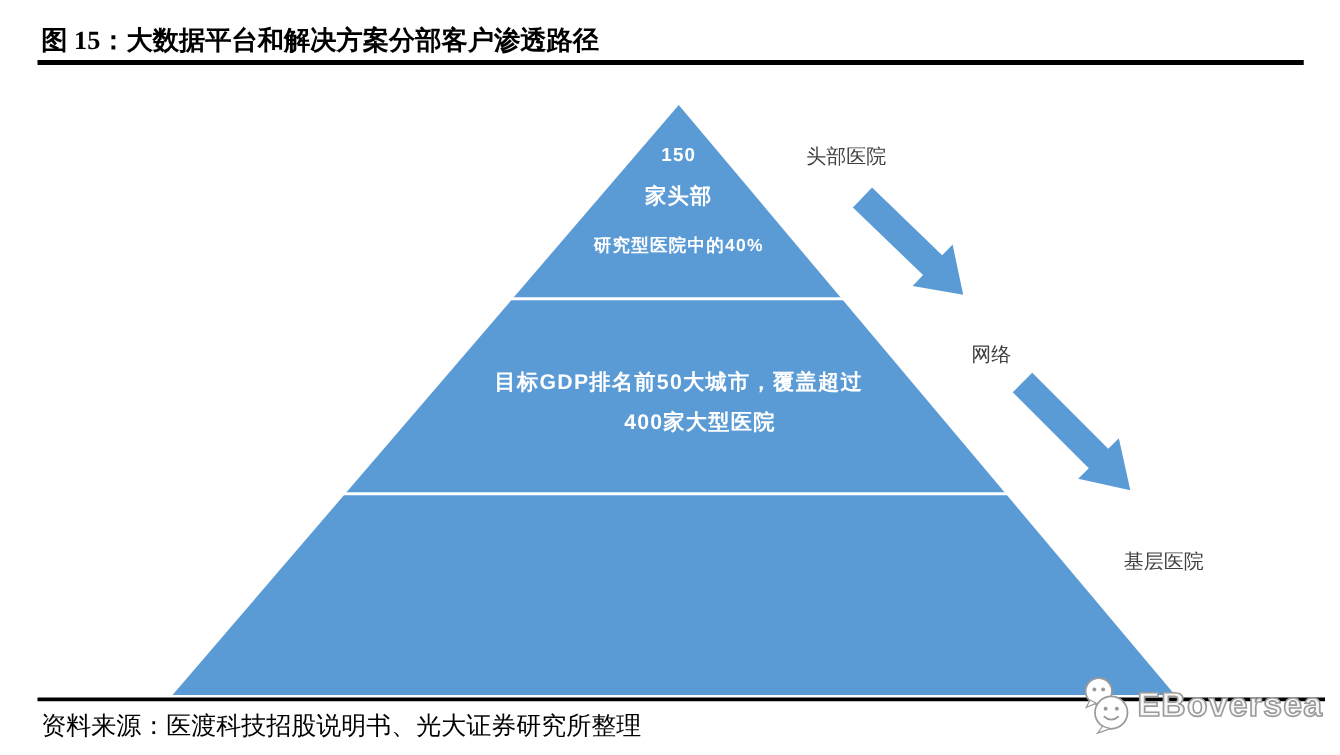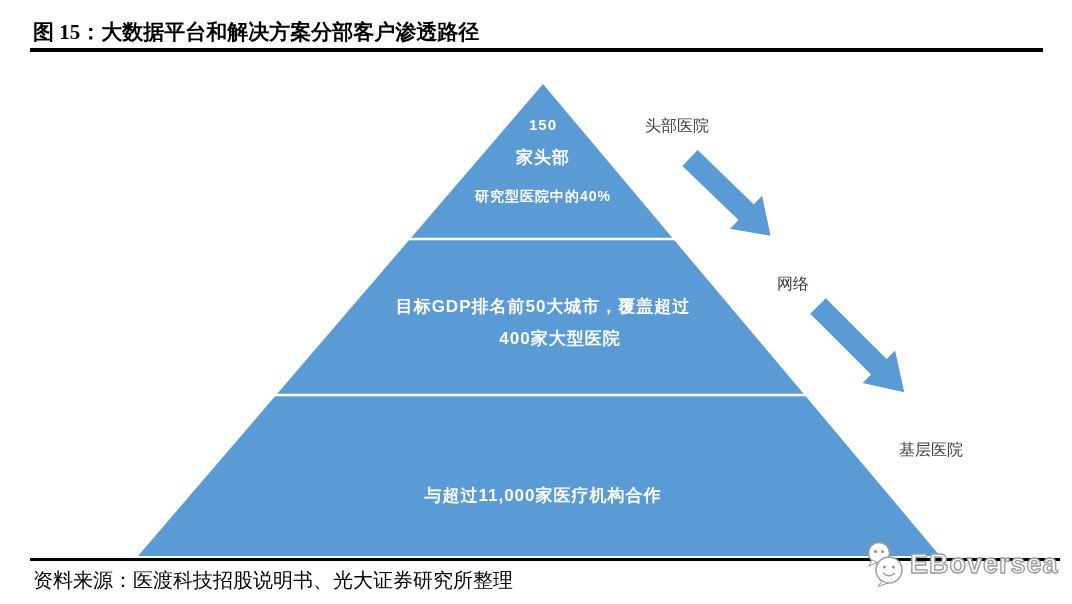--- a/index.html
+++ b/index.html
@@ -112,21 +112,20 @@
     <polygon points="0,-11 86,-11 86,-23 122,0 86,23 86,11 0,11" transform="translate(818,306) rotate(45)" fill="#5B9BD5"></polygon>
   </svg>
 
   <div class="tier-text" style="left:543px; top:124px; font-size:15px;">150</div>
   <div class="tier-text" style="left:543px; top:157px; font-size:17px;">家头部</div>
   <div class="tier-text" style="left:543px; top:197px; font-size:14px;">研究型医院中的40%</div>
 
   <div class="tier-text" style="left:543px; top:306px; font-size:17px;">目标GDP排名前50大城市，覆盖超过</div>
   <div class="tier-text" style="left:543px; top:338px; font-size:17px;margin-left:17px;">400家大型医院</div>
 
-  <div class="tier-text" style="left:543px; top:495px; font-size:17px;">与超过11,000家医疗机构合作</div>
 
   <div class="stage-label" style="left:677px; top:126px;">头部医院</div>
   <div class="stage-label" style="left:793px; top:284px;">网络</div>
   <div class="stage-label" style="left:931px; top:450px;">基层医院</div>
 
   <div class="bottom-rule"></div>
   <div class="footer-source">资料来源：医渡科技招股说明书、光大证券研究所整理</div>
 
   <div class="brand-logo">
     <svg class="logo-icon-svg" viewBox="0 0 48 48">

